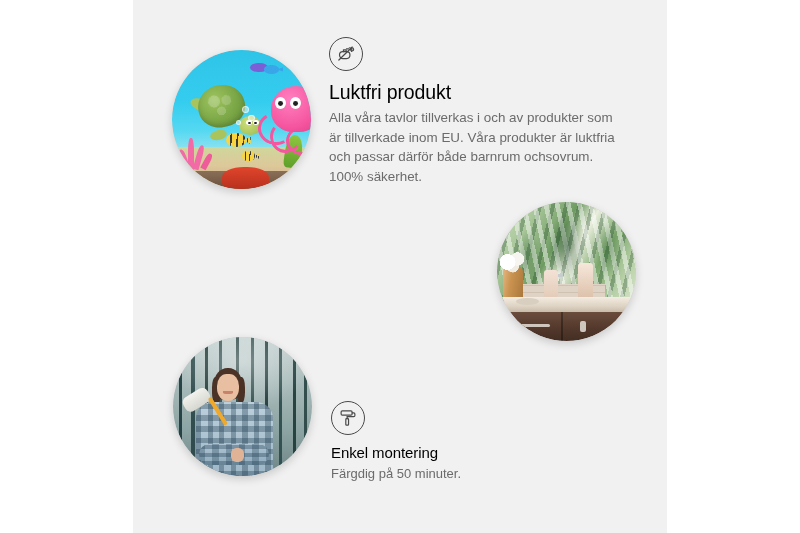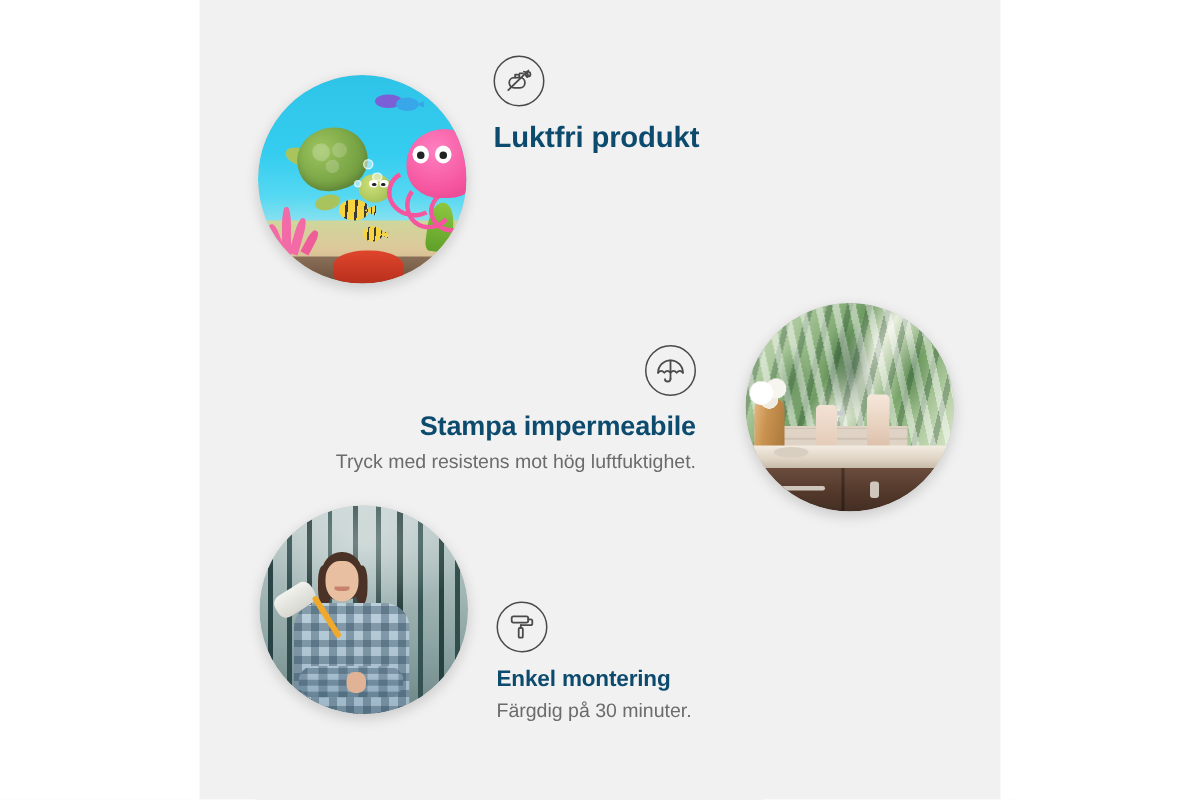--- a/index.html
+++ b/index.html
@@ -329,23 +329,23 @@
   .feature-icon {
     width: 34px; height: 34px;
     border: 1.4px solid #4a4a4a;
     border-radius: 50%;
     display: flex; align-items: center; justify-content: center;
     box-sizing: border-box;
   }
   .feature-icon svg { display: block; }
 
   .feature-title {
-    color: #0c4a6e;
+    color: #000000;
     font-size: 19px;
-    font-weight: bold;
+    font-weight: normal;
     line-height: 1.25;
     margin: 9px 0 4px 0;
     letter-spacing: -0.1px;
   }
   .feature-body {
     color: #6b6b6b;
     font-size: 13.4px;
     line-height: 1.45;
   }
 
@@ -461,41 +461,30 @@
       <svg width="22" height="22" viewBox="0 0 24 24" fill="none" stroke="#4a4a4a" stroke-width="1.3" stroke-linecap="round" stroke-linejoin="round">
         <path d="M8.5 9.5h4.2c2.1 0 3.6 1.6 3.6 3.7s-1.5 3.8-3.6 3.8H8.6c-2.1 0-3.7-1.7-3.7-3.8S6.4 9.5 8.5 9.5z"></path>
         <path d="M9.2 9.5V7.4h3V9.5"></path>
         <path d="M12.5 6.4h2.4"></path>
         <path d="M15.6 5.2c1 0 2.1.6 2.6 1.5.5.9.4 2-.3 2.5"></path>
         <circle cx="18.6" cy="7" r="1.7"></circle>
         <line x1="4.2" y1="18.6" x2="18.8" y2="4.4"></line>
       </svg>
     </div>
     <div class="feature-title">Luktfri produkt</div>
+    <div class="feature-body">Alla våra tavlor tillverkas i och av produkter som är tillverkade inom EU. Våra produkter är luktfria och passar därför både barnrum ochsovrum. 100% säkerhet.</div>
   </div>
 
-  <div class="feature" id="feature-water">
-    <div class="feature-icon">
-      <svg width="22" height="22" viewBox="0 0 24 24" fill="none" stroke="#4a4a4a" stroke-width="1.3" stroke-linecap="round" stroke-linejoin="round">
-        <path d="M3 13.6c0-5 4-9 9-9s9 4 9 9"></path>
-        <path d="M3 13.6c1.5-1.8 3-1.8 4.5 0 1.5-1.8 3-1.8 4.5 0 1.5-1.8 3-1.8 4.5 0 1.5-1.8 3-1.8 4.5 0"></path>
-        <line x1="12" y1="4.6" x2="12" y2="18"></line>
-        <path d="M12 18c0 1.2-.9 2-2 2s-2-.8-2-1.7"></path>
-      </svg>
-    </div>
-    <div class="feature-title">Stampa impermeabile</div>
-    <div class="feature-body">Tryck med resistens mot hög luftfuktighet.</div>
-  </div>
 
   <div class="feature" id="feature-mount">
     <div class="feature-icon">
       <svg width="22" height="22" viewBox="0 0 24 24" fill="none" stroke="#4a4a4a" stroke-width="1.3" stroke-linecap="round" stroke-linejoin="round">
         <rect x="4.5" y="4.2" width="12" height="4.6" rx="1.3"></rect>
         <path d="M16.5 6.5h1.8c.7 0 1.2.5 1.2 1.2v1.7c0 .7-.5 1.2-1.2 1.2h-7.2"></path>
         <path d="M11.1 10.6v2.1"></path>
         <rect x="9.6" y="12.7" width="3" height="7.1" rx="0.8"></rect>
       </svg>
     </div>
     <div class="feature-title">Enkel montering</div>
-    <div class="feature-body">Färgdig på 30 minuter.</div>
+    <div class="feature-body">Färgdig på 50 minuter.</div>
   </div>
 
 </div>
 
 </body></html>

